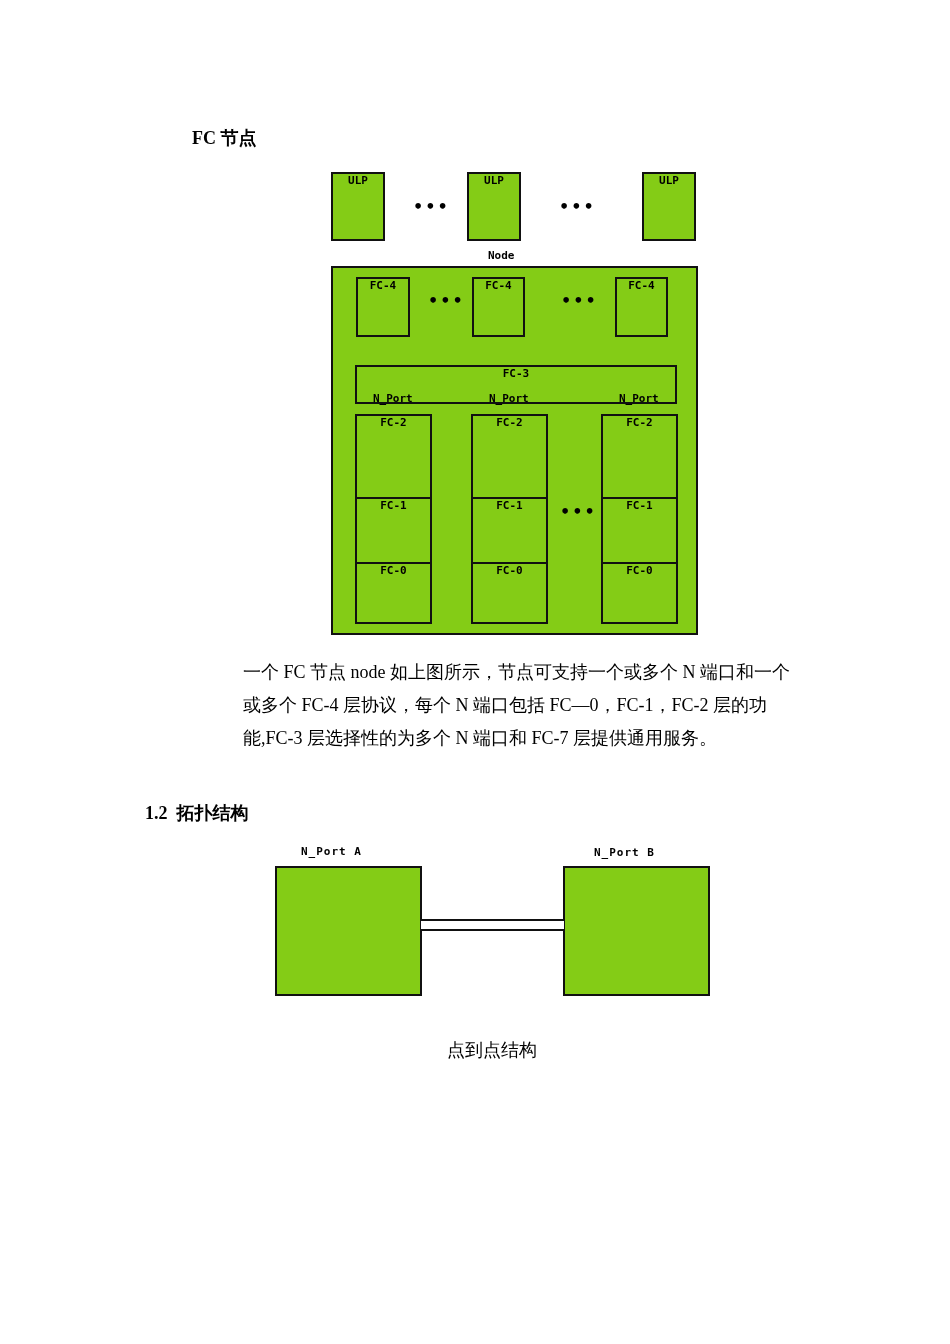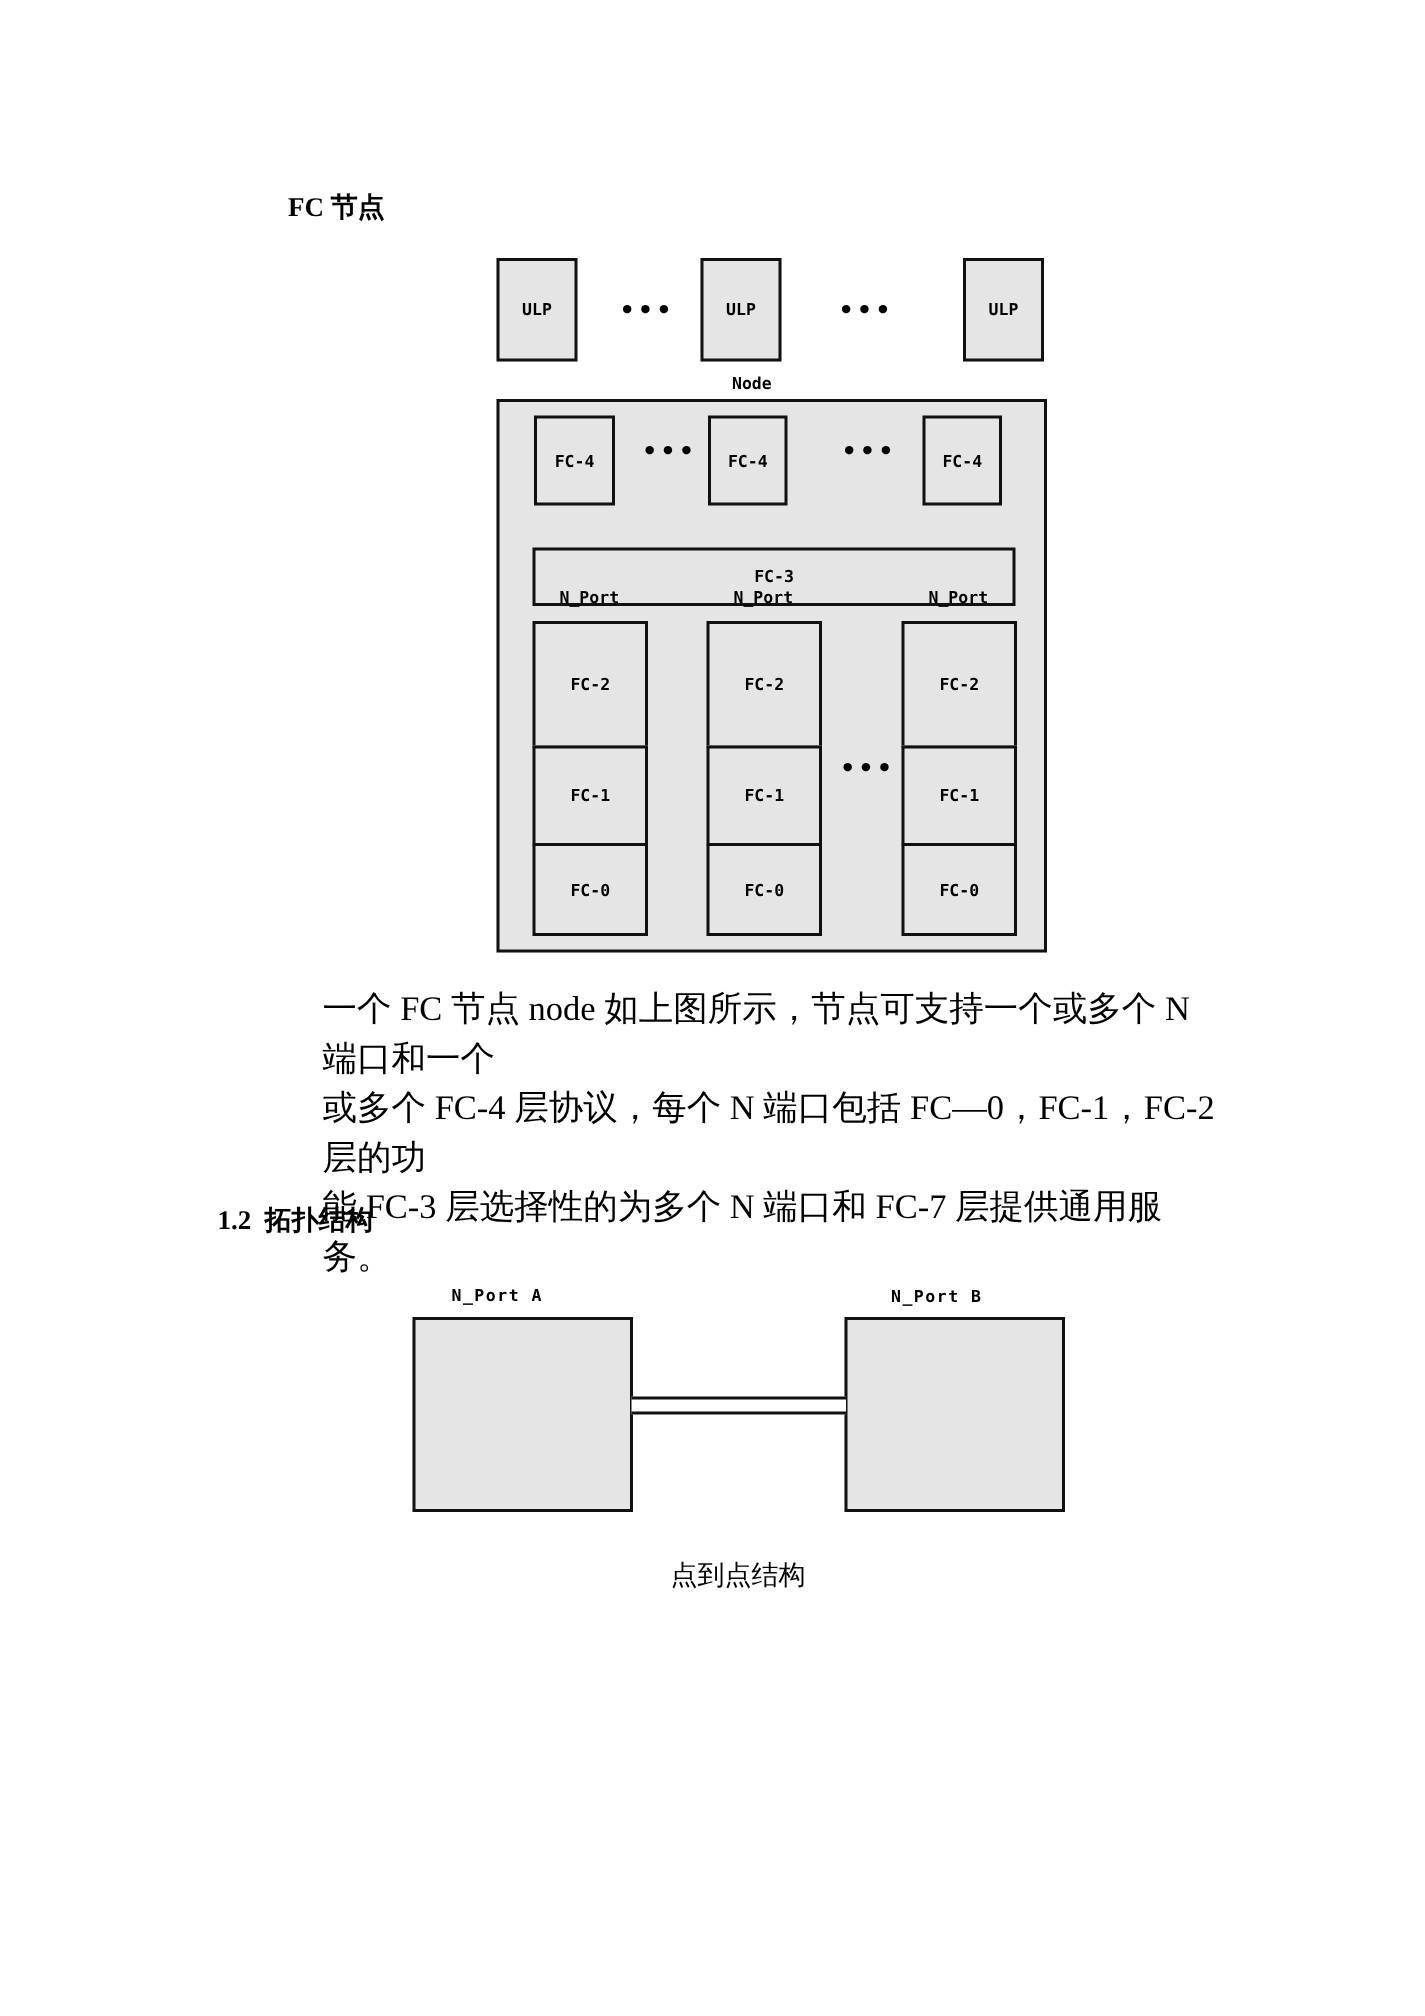--- a/index.html
+++ b/index.html
@@ -1,23 +1,23 @@
 <!DOCTYPE html>
 <html><head>
 <meta charset="utf-8">
 <style>
   html, body { margin:0; padding:0; background:#ffffff; }
   body { width:950px; height:1344px; position:relative; overflow:hidden;
          font-family:"Liberation Serif", "DejaVu Serif", serif; color:#000; }
   .abs { position:absolute; }
   .heading { font-weight:bold; font-size:18px; }
-  .para { font-size:23px; line-height:33px; }
+  .para { font-size:18px; line-height:33px;margin-left:28px; }
   .caption { font-size:18px; }
-  .box { position:absolute; border:2px solid #111; background:#e5e5e5; box-sizing:border-box;
-         display:flex; align-items:center; justify-content:center; }
+  .box { position:absolute; border:2px solid #111; background:#84cc16; box-sizing:border-box;
+         display:flex; align-items:flex-start; justify-content:center; }
   .dlabel { font-family:"DejaVu Sans Mono", "Liberation Mono", monospace; font-weight:bold;
             font-size:11px; letter-spacing:0px; }
   .dots { position:absolute; font-family:"DejaVu Sans", sans-serif; font-weight:bold;
           font-size:16px; letter-spacing:2px; line-height:10px; }
   .plabel { position:absolute; font-family:"DejaVu Sans Mono", "Liberation Mono", monospace;
             font-weight:bold; font-size:11px; }
 </style>
 </head>
 <body>
 
@@ -95,21 +95,21 @@
 </div>
 
 <div class="abs para" style="left:215px; top:656px; width:600px;">
   <div>一个 FC 节点 node 如上图所示，节点可支持一个或多个 N 端口和一个</div>
   <div>或多个 FC-4 层协议，每个 N 端口包括 FC—0，FC-1，FC-2 层的功</div>
   <div>能,FC-3 层选择性的为多个 N 端口和 FC-7 层提供通用服务。</div>
 </div>
 
 <div class="abs heading" style="left:145px; top:801px; white-space:pre;text-align:center;">1.2  拓扑结构</div>
 
-<div class="abs" style="left:0; top:0; width:825px; height:1010px;margin-top:12px;">
+<div class="abs" style="left:0; top:0; width:825px; height:1010px;">
   <div class="plabel" style="left:301px; top:845px; letter-spacing:1px;">N_Port A</div>
   <div class="plabel" style="left:594px; top:846px; letter-spacing:1px;">N_Port B</div>
 
   <div class="box" style="left:275px; top:866px; width:147px; height:130px;"></div>
   <div class="box" style="left:563px; top:866px; width:147px; height:130px;"></div>
 
   <div class="abs" style="left:421px; top:919px; width:143px; height:12px; border-top:2px solid #111; border-bottom:2px solid #111; box-sizing:border-box; background:#fff;"></div>
 </div>
 
 <div class="abs caption" style="left:447px; top:1038px;">点到点结构</div>

